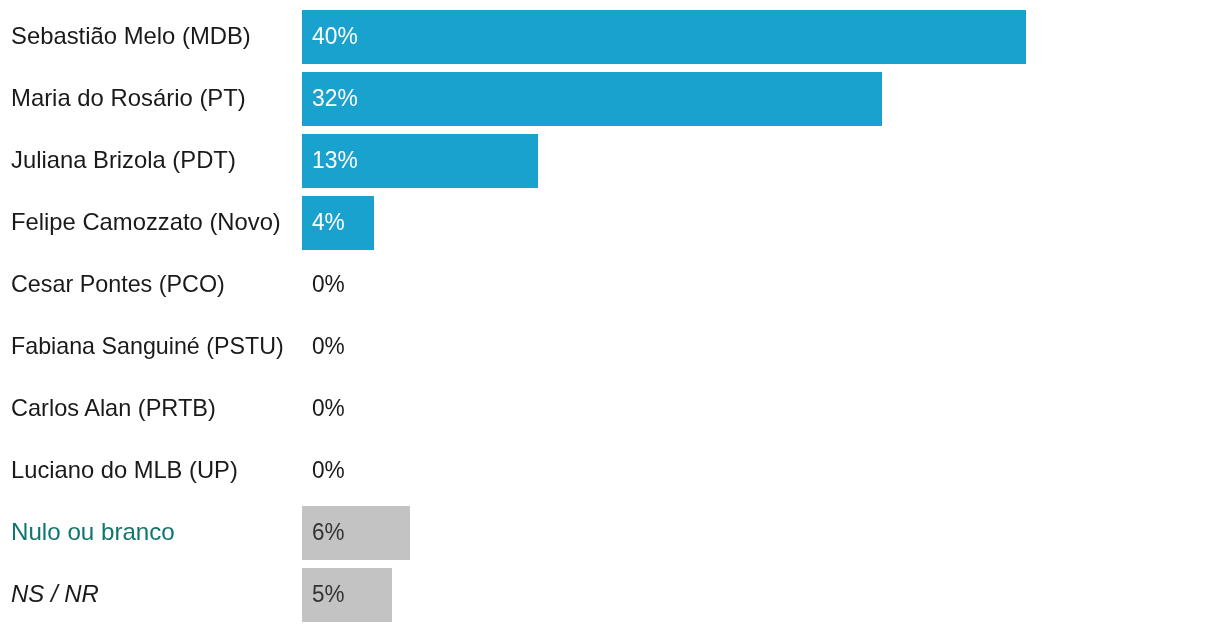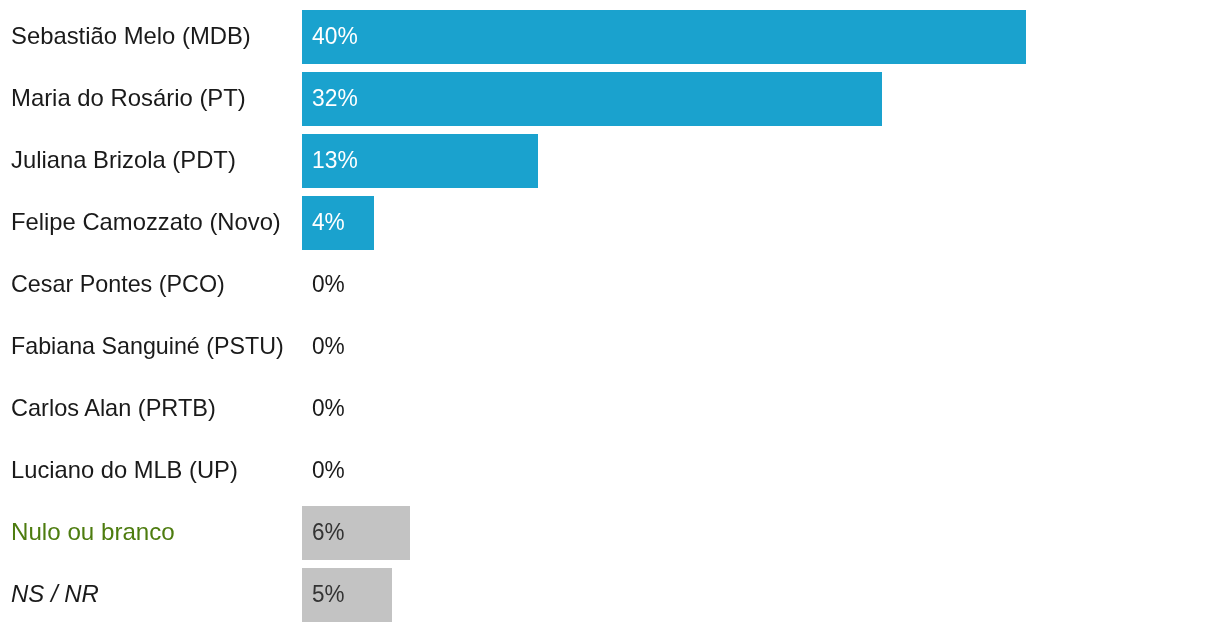--- a/index.html
+++ b/index.html
@@ -51,21 +51,21 @@
     <div class="label" style="top: 396px; left: 10.7px; color: rgb(26, 26, 26); transform: scaleX(0.9801) translateZ(0px);">Carlos Alan (PRTB)</div>
     <div class="val" style="top: 396px; left: 312px; color: rgb(26, 26, 26); transform: scaleX(0.9456) translateZ(0px);">0%</div>
   </div>
     <div class="row">
 
     <div class="label" style="top: 458px; left: 10.7px; color: rgb(26, 26, 26); transform: scaleX(0.9884) translateZ(0px);">Luciano do MLB (UP)</div>
     <div class="val" style="top: 458px; left: 312px; color: rgb(26, 26, 26); transform: scaleX(0.9456) translateZ(0px);">0%</div>
   </div>
     <div class="row">
     <div class="bar" style="left: 302px; top: 506px; width: 108px; height: 54px; background: rgb(195, 195, 195);"></div>
-    <div class="label" style="top: 520px; left: 10.7px; color: #4d7c0f; transform: scaleX(1.0063) translateZ(0px);">Nulo ou branco</div>
+    <div class="label" style="top: 520px; left: 10.7px; color: #0f766e; transform: scaleX(1.0063) translateZ(0px);">Nulo ou branco</div>
     <div class="val" style="top: 520px; left: 312px; color: rgb(51, 51, 51); transform: scaleX(0.9369) translateZ(0px);">6%</div>
   </div>
     <div class="row">
     <div class="bar" style="left: 302px; top: 568px; width: 90px; height: 54px; background: rgb(195, 195, 195);"></div>
     <div class="label" style="top: 582px; left: 10.7px; color: rgb(26, 26, 26); transform: scaleX(0.9976) translateZ(0px); font-style: italic;">NS / NR</div>
     <div class="val" style="top: 582px; left: 312px; color: rgb(51, 51, 51); transform: scaleX(0.9369) translateZ(0px);">5%</div>
   </div>
   </div>
 
 </body></html>

